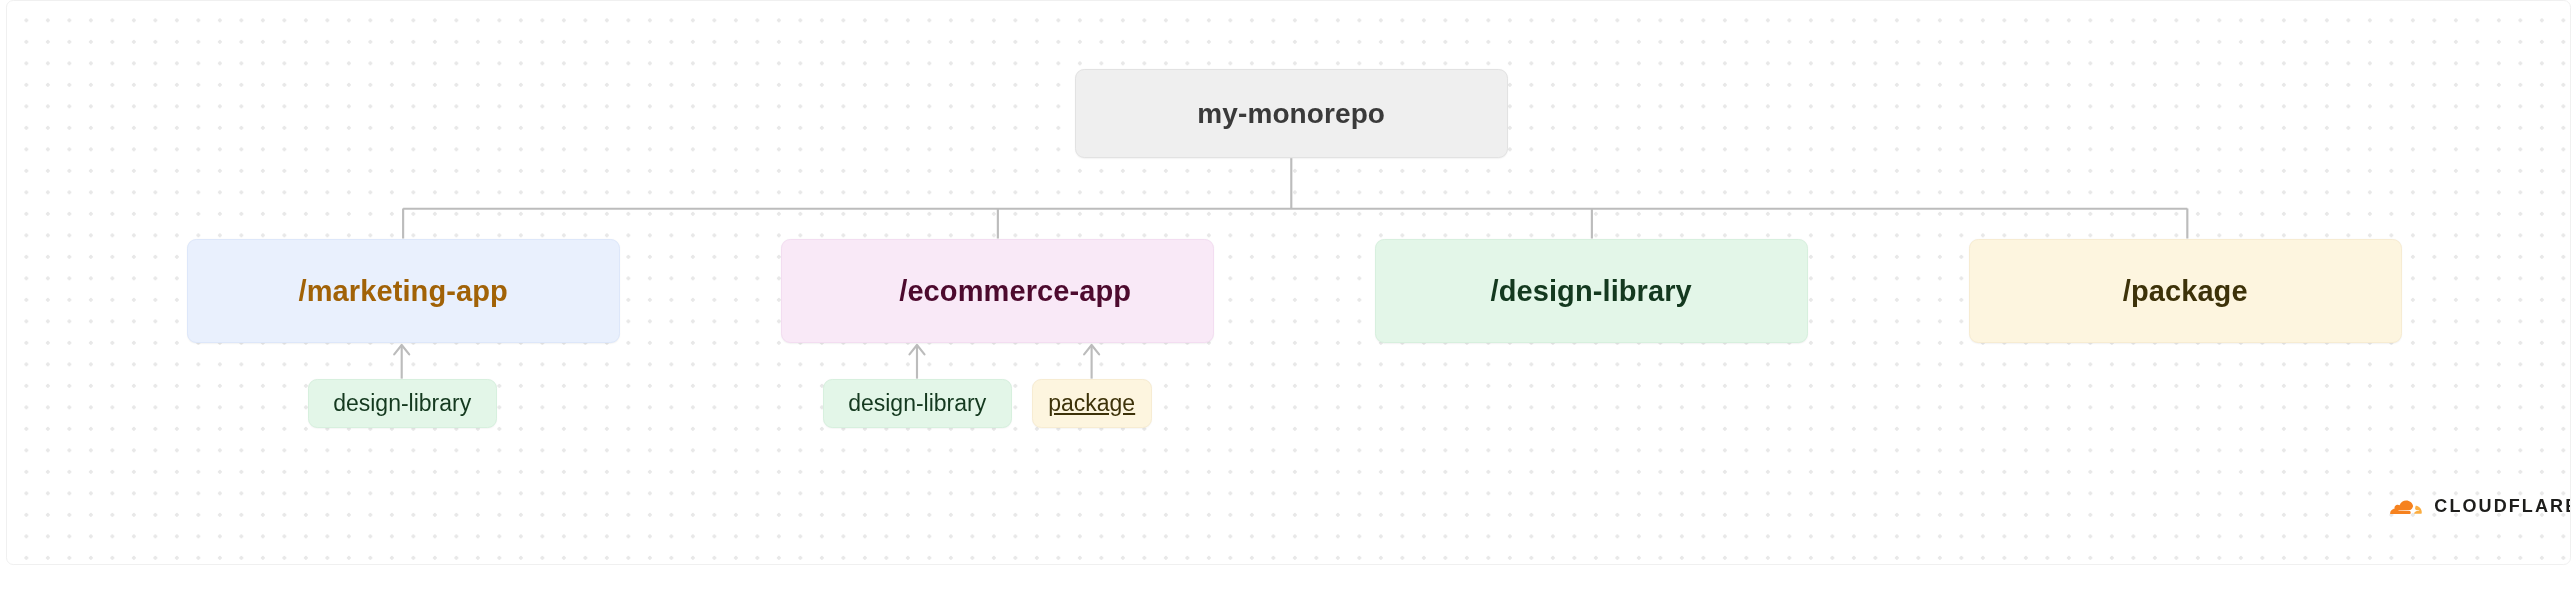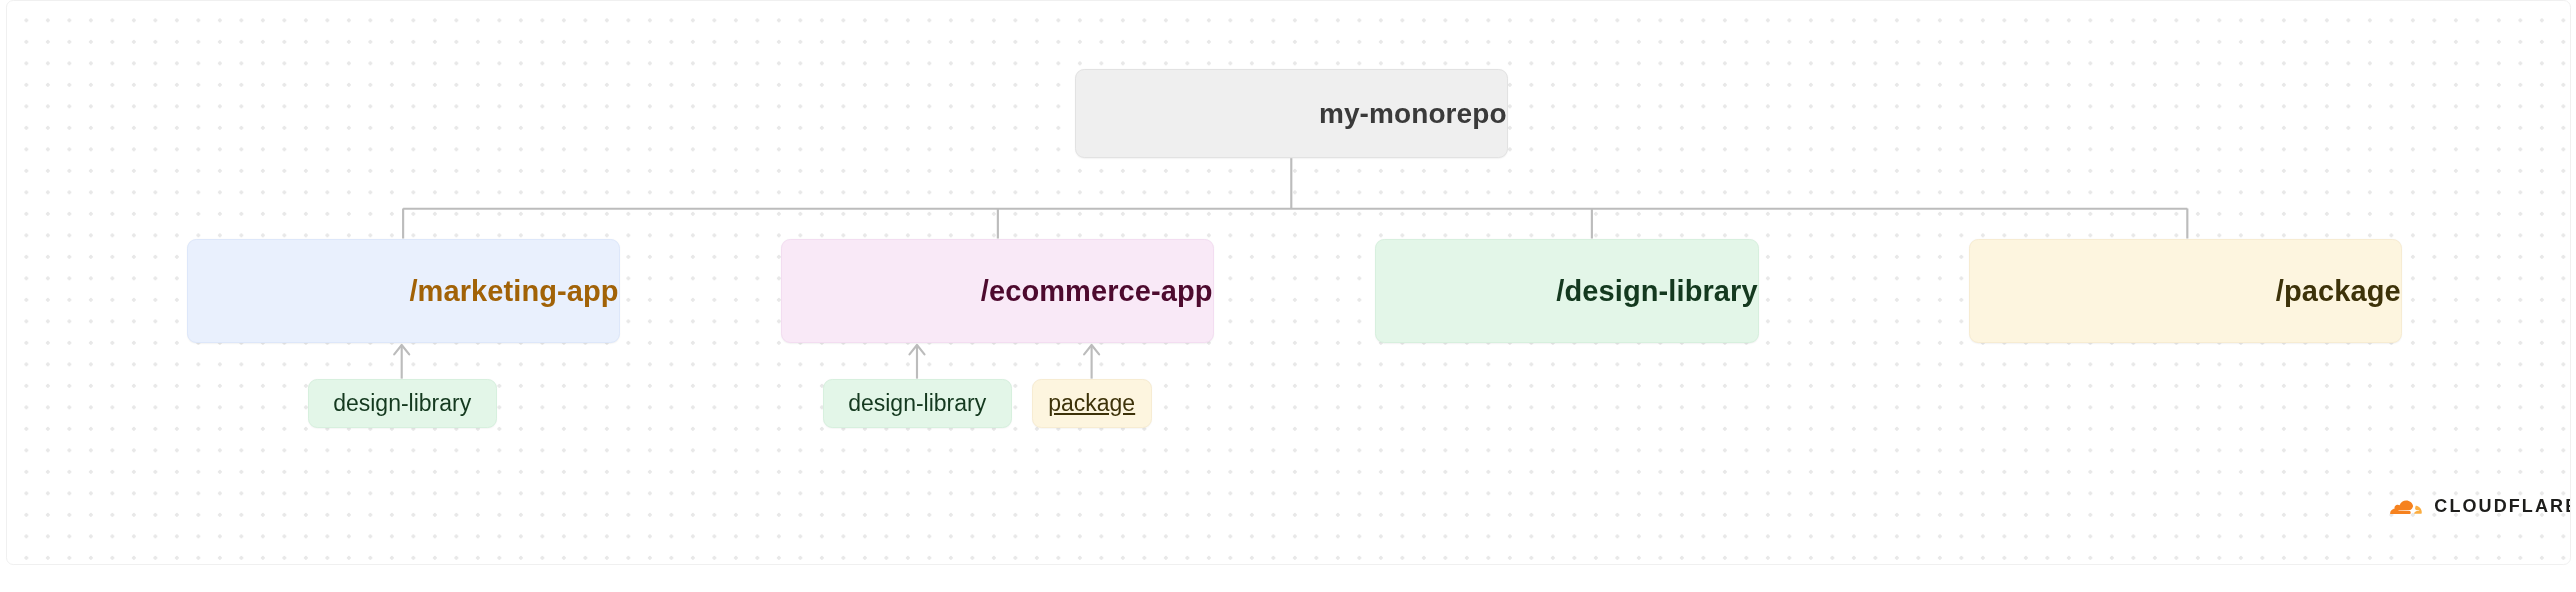--- a/index.html
+++ b/index.html
@@ -40,21 +40,21 @@
     pointer-events: none;
   }
 
   
   .node {
     position: absolute;
     box-sizing: border-box;
     border-radius: 9.3px;
     display: flex;
     align-items: center;
-    justify-content: flex-end;
+    justify-content: center;
     font-weight: bold;
     letter-spacing: 0.1px;
     box-shadow: 0 0.7px 1.4px rgba(0,0,0,0.05);
   }
 
   .node-root {
     left: 1068px;
     top: 68px;
     width: 433px;
     height: 89px;
@@ -82,21 +82,21 @@
     left: 774px;
     width: 433px;
     background: #f9e9f7;
     border: 0.7px solid #f3ddf1;
     color: #4d0a2e;
     padding-left: 36px;
   }
 
   .node-design {
     left: 1368px;
-    width: 384px;
+    width: 433px;
     background: #e3f6e8;
     border: 0.7px solid #d7f0de;
     color: #14391f;
   }
 
   .node-package {
     left: 1962px;
     width: 433px;
     background: #fdf5df;
     border: 0.7px solid #f7ecd2;

